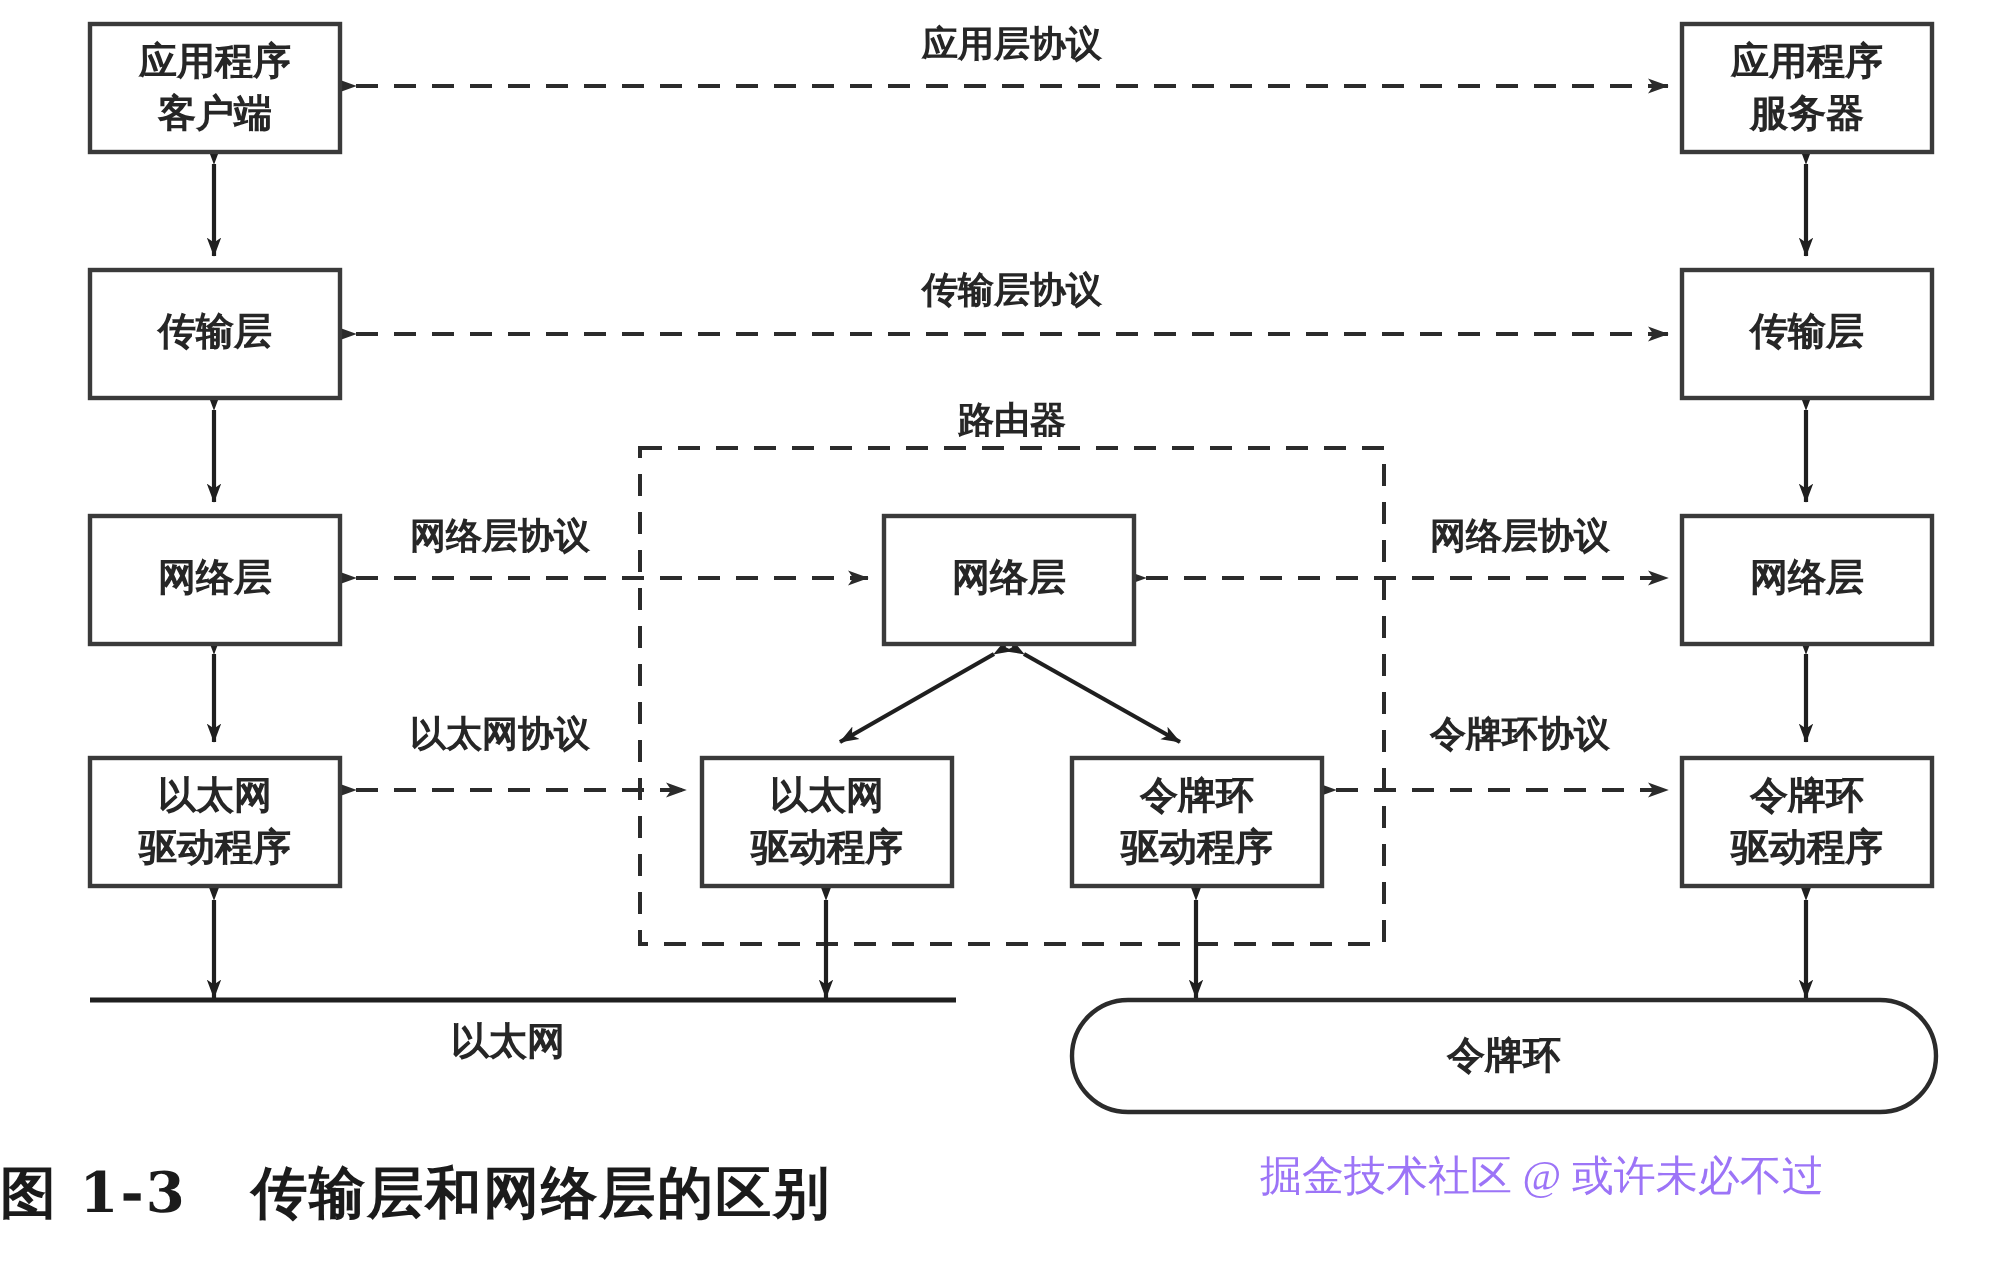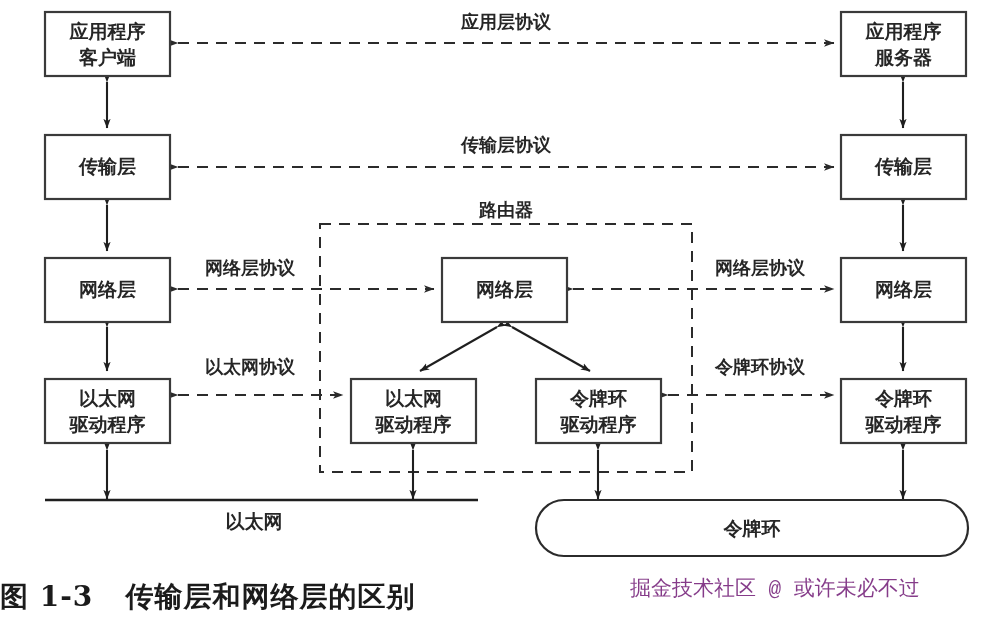--- a/index.html
+++ b/index.html
@@ -93,23 +93,23 @@
     font-size: 28px;
     font-weight: 700;
     color: #1b1b1b;
     letter-spacing: 1px;
     white-space: pre;
   }
   .watermark {
     position: absolute;
     left: 630px;
     top: 574px;
-    font-family: Liberation Mono, monospace;
+    font-family: Liberation Serif, serif;
     font-size: 21px;
-    color: #701a75;
+    color: #8b5cf6;
     opacity: 0.85;
     white-space: pre;
     pointer-events: none;
   }
 </style>
 </head>
 <body>
 
 <div id="diagram-root">
   <svg id="diagram-svg" viewBox="0 0 1002 634">

